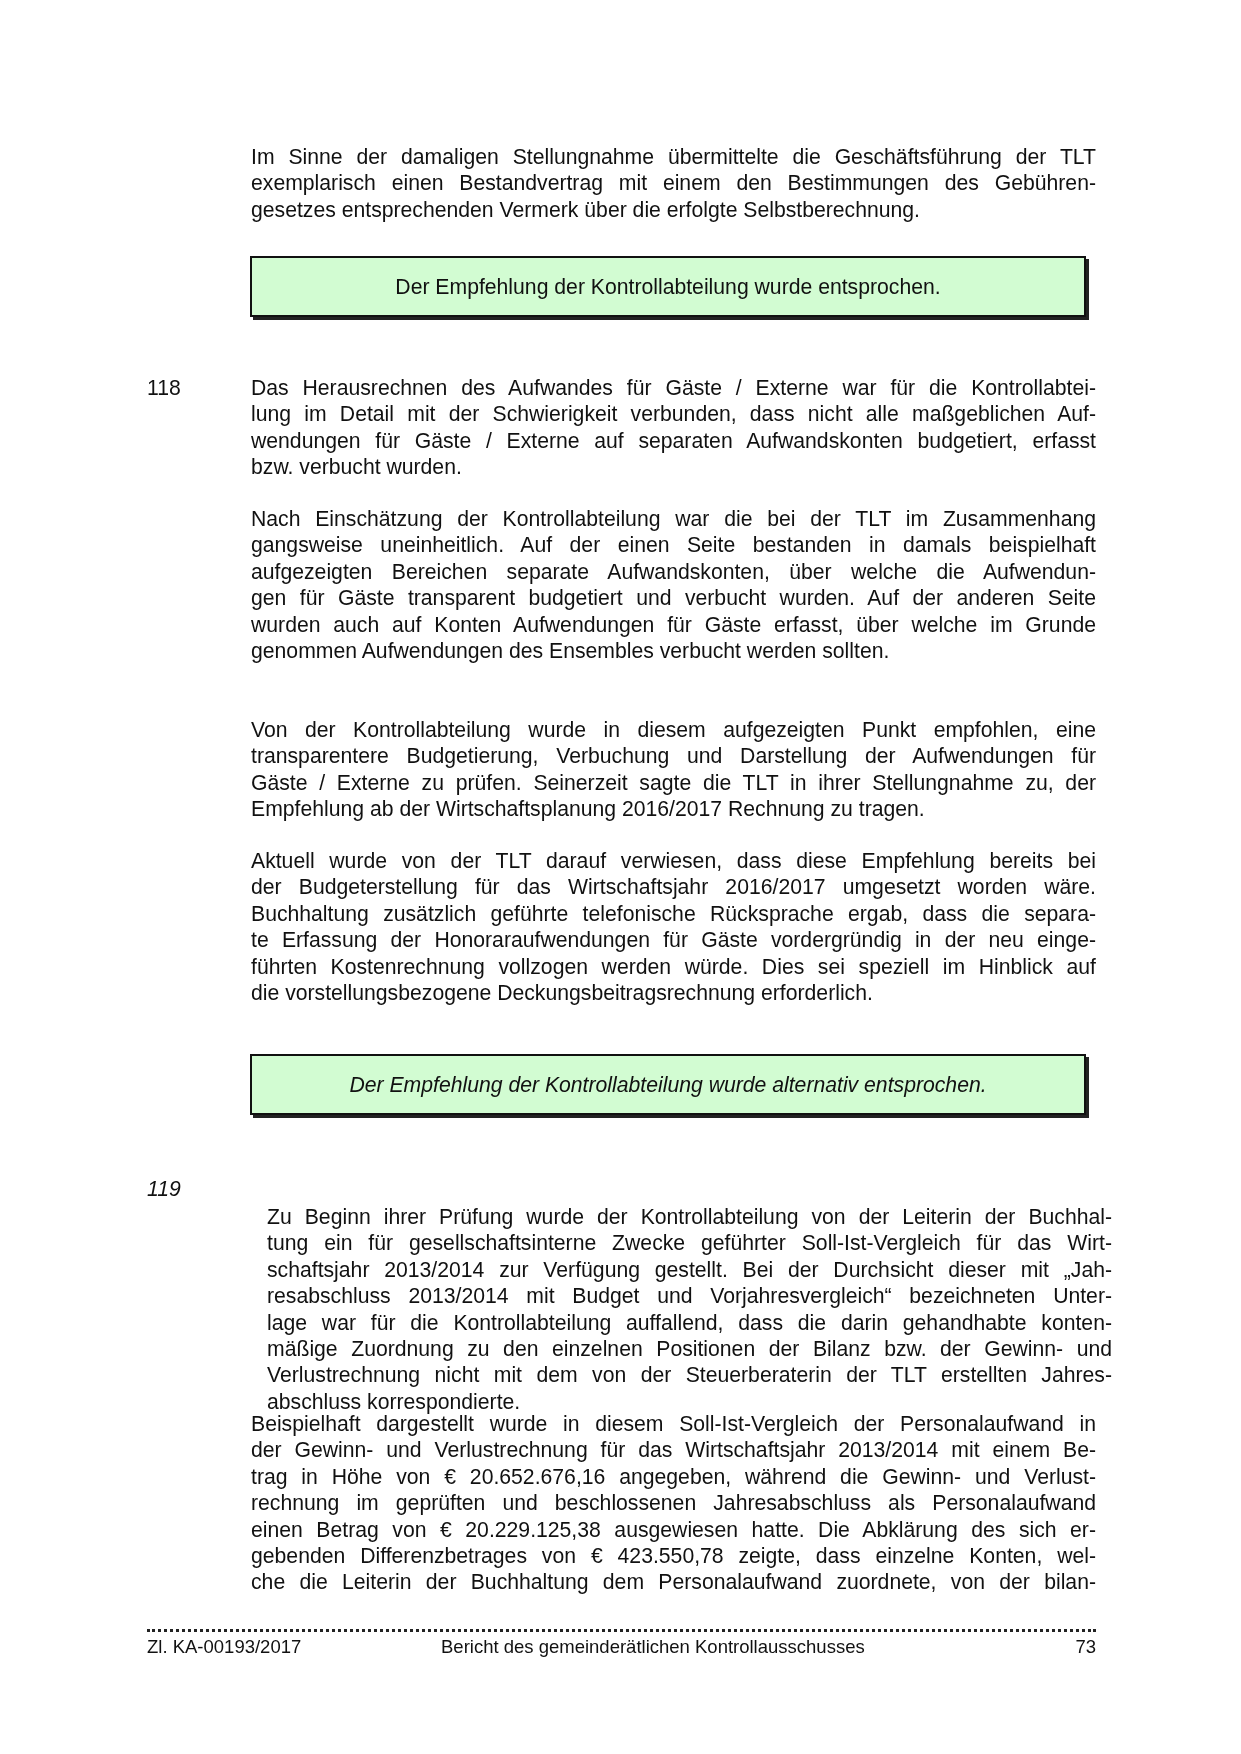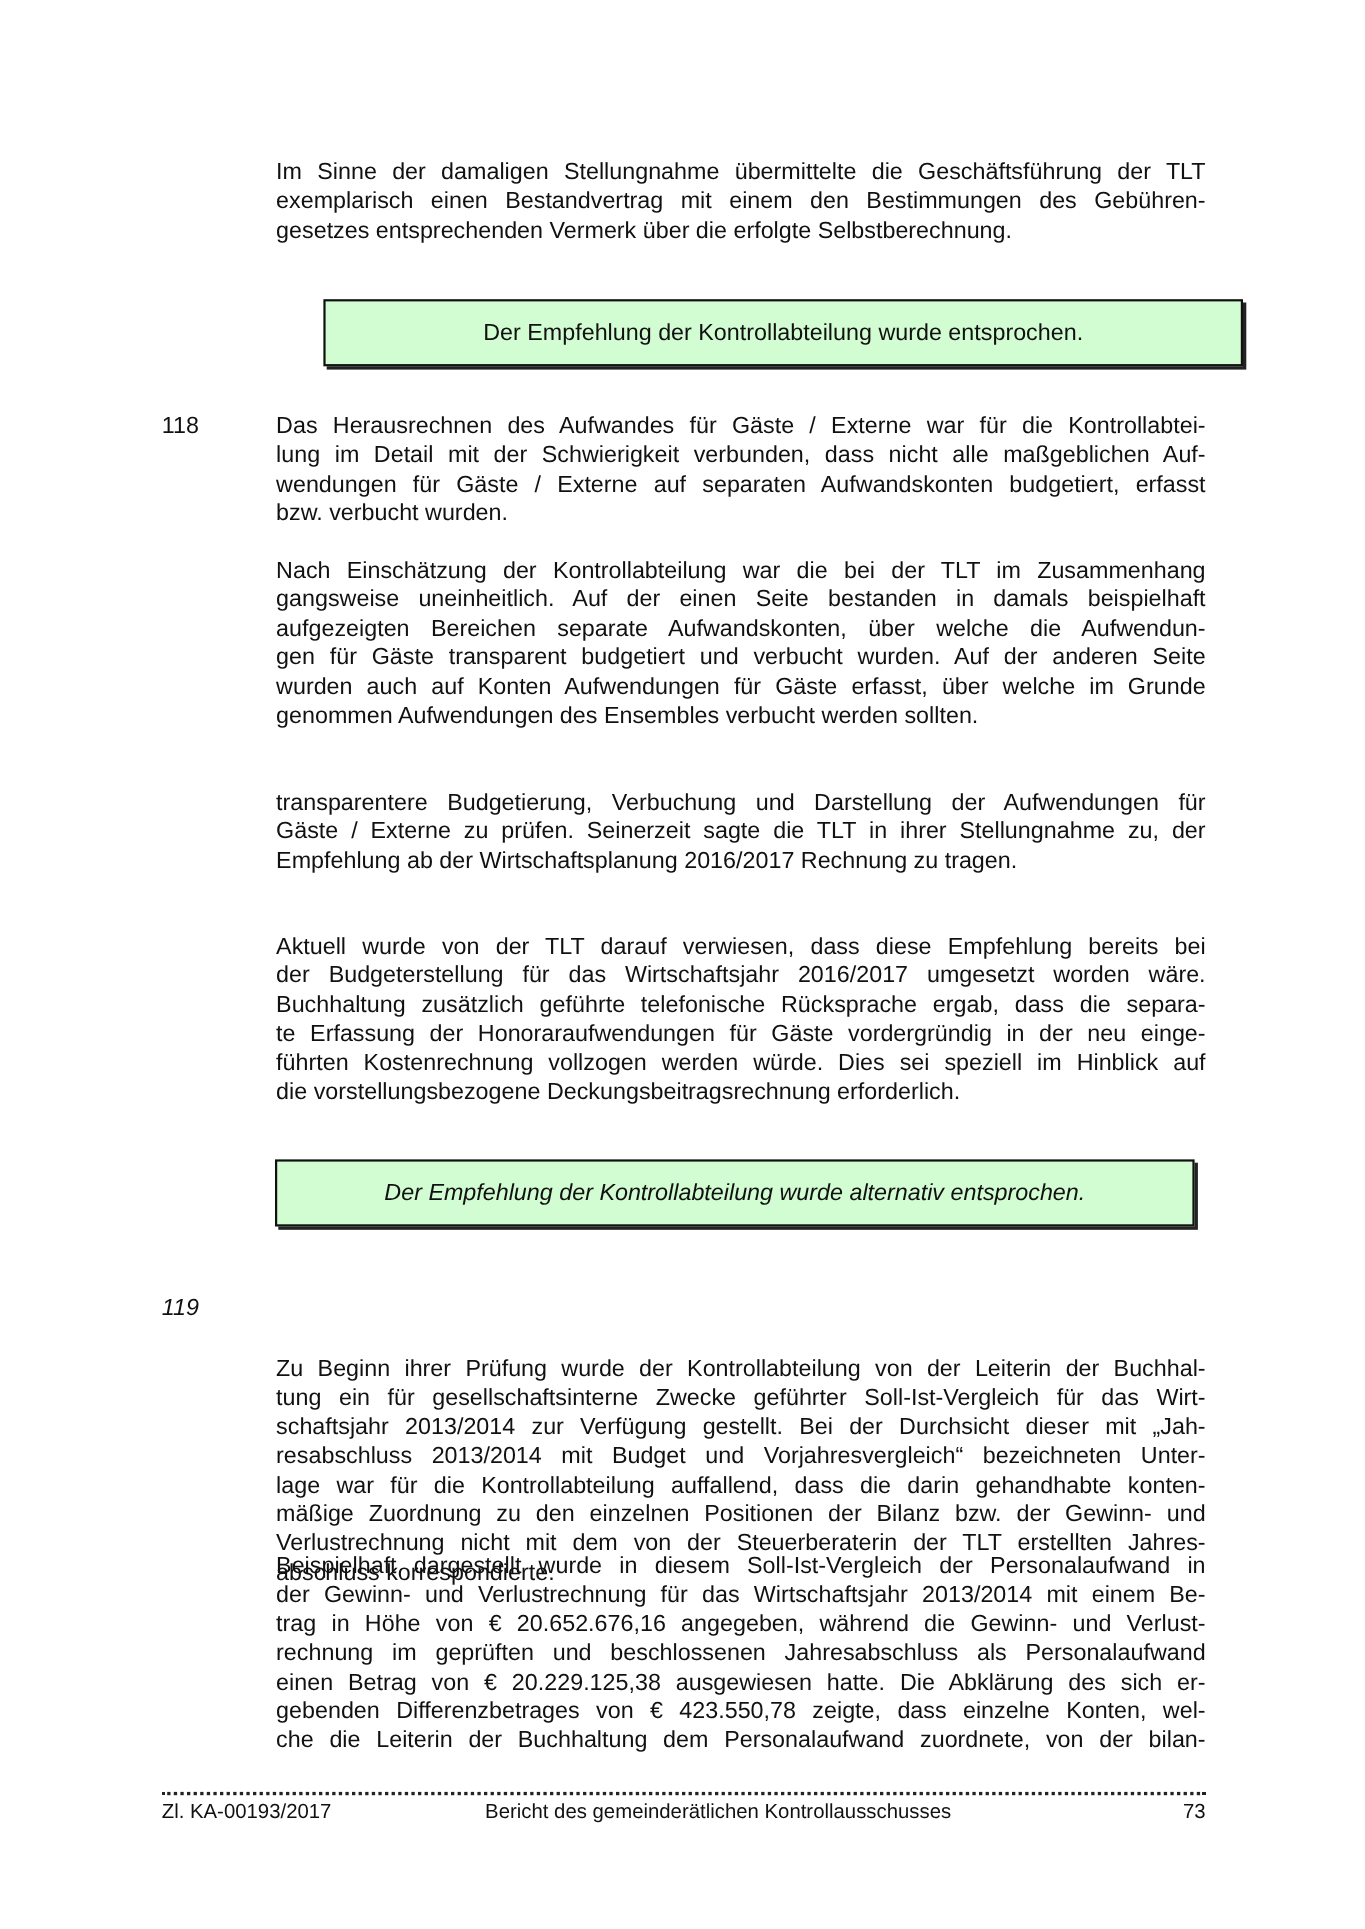--- a/index.html
+++ b/index.html
@@ -21,21 +21,21 @@
 <body>
 
 <div class="page">
 
   <div class="para" style="top:144px;">
     <span class="ln">Im Sinne der damaligen Stellungnahme übermittelte die Geschäftsführung der TLT</span>
     <span class="ln">exemplarisch einen Bestandvertrag mit einem den Bestimmungen des Gebühren-</span>
     <span class="ln last">gesetzes entsprechenden Vermerk über die erfolgte Selbstberechnung.</span>
   </div>
 
-  <div class="box" style="top:272px;margin-left:44px;">
+  <div class="box" style="top:256px;">
     <span>Der Empfehlung der Kontrollabteilung wurde entsprochen.</span>
   </div>
 
   <div class="num" style="top:375px;">118</div>
   <div class="para" style="top:375px;">
     <span class="ln">Das Herausrechnen des Aufwandes für Gäste / Externe war für die Kontrollabtei-</span>
     <span class="ln">lung im Detail mit der Schwierigkeit verbunden, dass nicht alle maßgeblichen Auf-</span>
     <span class="ln">wendungen für Gäste / Externe auf separaten Aufwandskonten budgetiert, erfasst</span>
     <span class="ln last">bzw. verbucht wurden.</span>
   </div>
@@ -43,40 +43,41 @@
   <div class="para" style="top:506px;">
     <span class="ln">Nach Einschätzung der Kontrollabteilung war die bei der TLT im Zusammenhang</span>
     <span class="ln">gangsweise uneinheitlich. Auf der einen Seite bestanden in damals beispielhaft</span>
     <span class="ln">aufgezeigten Bereichen separate Aufwandskonten, über welche die Aufwendun-</span>
     <span class="ln">gen für Gäste transparent budgetiert und verbucht wurden. Auf der anderen Seite</span>
     <span class="ln">wurden auch auf Konten Aufwendungen für Gäste erfasst, über welche im Grunde</span>
     <span class="ln last">genommen Aufwendungen des Ensembles verbucht werden sollten.</span>
   </div>
 
   <div class="para" style="top:717px;">
+    <span class="ln">Von der Kontrollabteilung wurde in diesem aufgezeigten Punkt empfohlen, eine</span>
     <span class="ln">transparentere Budgetierung, Verbuchung und Darstellung der Aufwendungen für</span>
     <span class="ln">Gäste / Externe zu prüfen. Seinerzeit sagte die TLT in ihrer Stellungnahme zu, der</span>
     <span class="ln last">Empfehlung ab der Wirtschaftsplanung 2016/2017 Rechnung zu tragen.</span>
   </div>
 
   <div class="para" style="top:848px;">
     <span class="ln">Aktuell wurde von der TLT darauf verwiesen, dass diese Empfehlung bereits bei</span>
     <span class="ln">der Budgeterstellung für das Wirtschaftsjahr 2016/2017 umgesetzt worden wäre.</span>
     <span class="ln">Buchhaltung zusätzlich geführte telefonische Rücksprache ergab, dass die separa-</span>
     <span class="ln">te Erfassung der Honoraraufwendungen für Gäste vordergründig in der neu einge-</span>
     <span class="ln">führten Kostenrechnung vollzogen werden würde. Dies sei speziell im Hinblick auf</span>
     <span class="ln last">die vorstellungsbezogene Deckungsbeitragsrechnung erforderlich.</span>
   </div>
 
   <div class="box" style="top:1054px;font-style:italic;">
     <span>Der Empfehlung der Kontrollabteilung wurde alternativ entsprochen.</span>
   </div>
 
   <div class="num" style="top:1176px;font-style:italic;">119</div>
-  <div class="para" style="top:1232px;">
+  <div class="para" style="top:1204px;margin-left:16px;">
     <span class="ln">Zu Beginn ihrer Prüfung wurde der Kontrollabteilung von der Leiterin der Buchhal-</span>
     <span class="ln">tung ein für gesellschaftsinterne Zwecke geführter Soll-Ist-Vergleich für das Wirt-</span>
     <span class="ln">schaftsjahr 2013/2014 zur Verfügung gestellt. Bei der Durchsicht dieser mit „Jah-</span>
     <span class="ln">resabschluss 2013/2014 mit Budget und Vorjahresvergleich“ bezeichneten Unter-</span>
     <span class="ln">lage war für die Kontrollabteilung auffallend, dass die darin gehandhabte konten-</span>
     <span class="ln">mäßige Zuordnung zu den einzelnen Positionen der Bilanz bzw. der Gewinn- und</span>
     <span class="ln">Verlustrechnung nicht mit dem von der Steuerberaterin der TLT erstellten Jahres-</span>
     <span class="ln last">abschluss korrespondierte.</span>
   </div>
 

